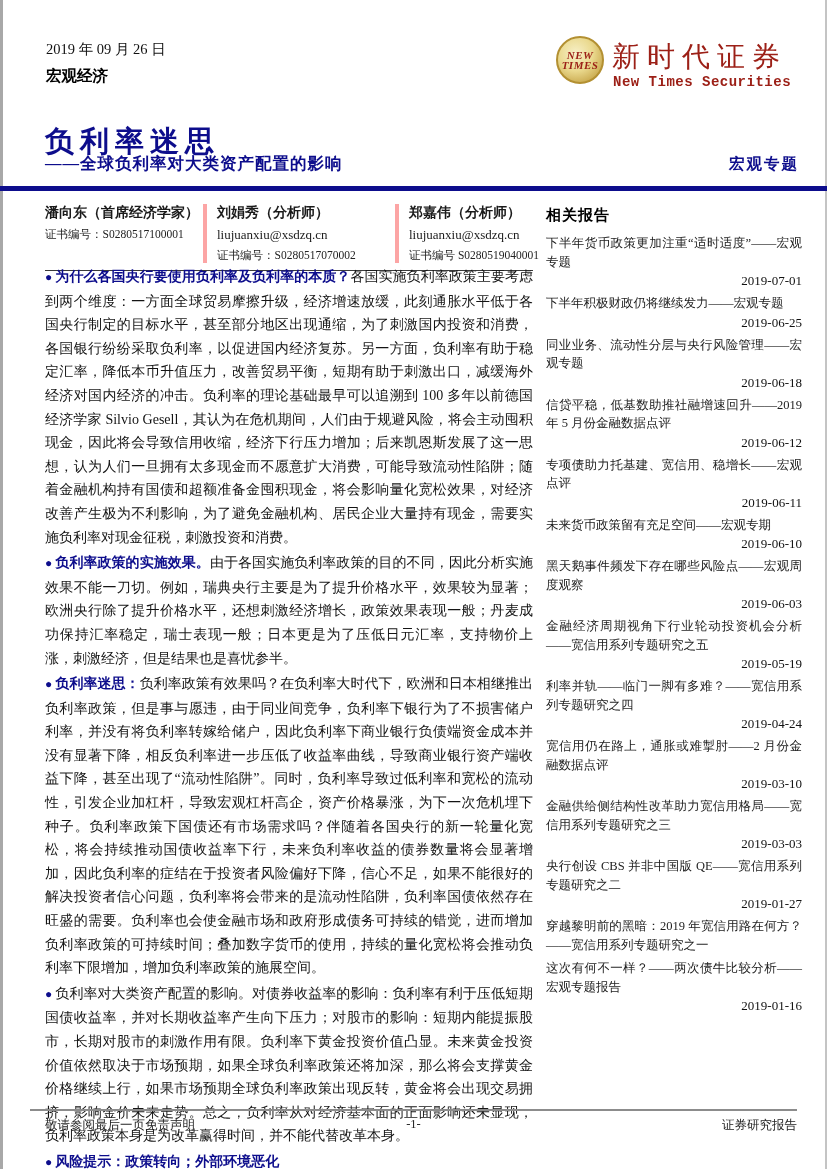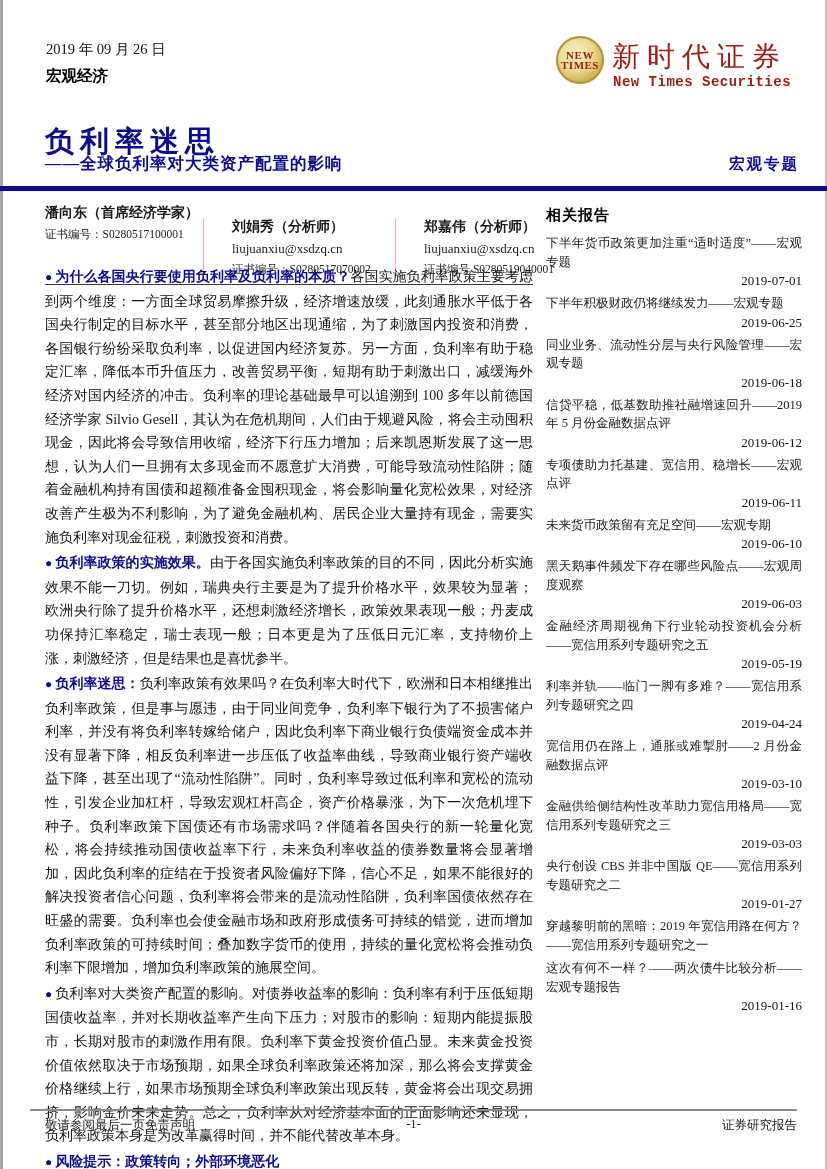--- a/index.html
+++ b/index.html
@@ -17,36 +17,36 @@
   
   .date { position:absolute; left:46px; top:40px; font-size:14.5px; color:#111; }
   .category { position:absolute; left:46px; top:66px; font-size:15.5px; font-weight:bold; color:#000; }
 
   .badge {
     position:absolute; left:556px; top:36px; width:48px; height:48px; border-radius:50%;
     background:radial-gradient(circle at 40% 35%, #f7f0c8 0%, #ead98e 45%, #c9a94e 80%, #a8862e 100%);
     border:2px solid #b39032;
     display:flex; align-items:center; justify-content:center;
   }
-  .badge-inner { text-align:center; color:#9c2017; font-weight:bold; font-size:11px; line-height:10px; letter-spacing:0.5px; }
+  .badge-inner { text-align:center; color:#9c2017; font-weight:bold; font-size:11px; line-height:10px; letter-spacing:0.5px; font-style:italic; }
   .brand-cn { position:absolute; left:612px; top:38px; font-size:28px; color:#9c2017; letter-spacing:7px; font-weight:500; white-space:nowrap; }
   .brand-en { position:absolute; left:613px; top:74px; font-size:14px; color:#9c2017; font-weight:bold; letter-spacing:0.5px; font-family:"Liberation Mono","DejaVu Sans Mono",monospace; }
 
   .title { position:absolute; left:45px; top:98px; font-size:29px; font-weight:bold; color:#0d0d8c; letter-spacing:6px;margin-top:24px; }
   .subtitle { position:absolute; left:45px; top:153px; font-size:16.5px; font-weight:bold; color:#0d0d8c; letter-spacing:1px; }
   .series { position:absolute; right:28px; top:154px; font-size:15.5px; font-weight:bold; color:#0d0d8c; letter-spacing:2px; }
   .navy-rule { position:absolute; left:0; top:186px; width:827px; height:5px; background:#0d0d8c; }
 
   
   .analysts {
     position:absolute; left:45px; top:204px; width:488px;
     display:flex; border-bottom:1.5px solid #3a3a3a; padding-bottom:7px;
   }
   .analyst { padding-right:10px; }
-  .analyst + .analyst { border-left:1px solid #fca5a5; padding-left:28px;margin-top:14px; }
+  .analyst + .analyst { border-left:4px solid #fca5a5; padding-left:10px; }
   .a-col-1 { width:158px; }
   .a-col-2 { width:192px; }
   .a-col-3 { width:138px; }
   .analyst-name { font-size:14px; font-weight:bold; white-space:nowrap; }
   .analyst-email { font-size:13px; margin-top:5px; white-space:nowrap; }
   .analyst-email:empty { display:none; }
   .analyst-cert { font-size:11.5px; margin-top:5px; color:#222; white-space:nowrap; }
 
   
   .bullets {

